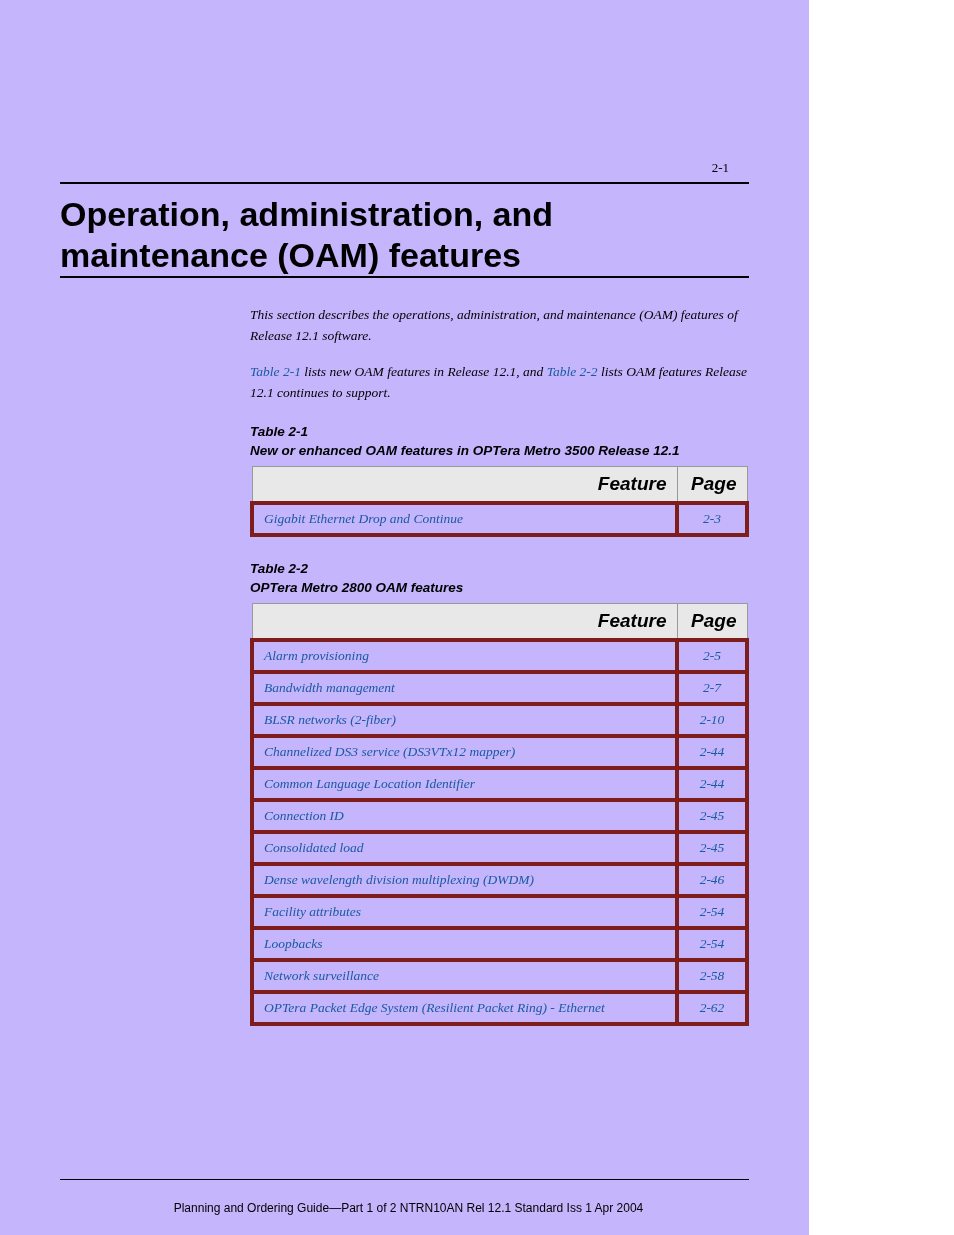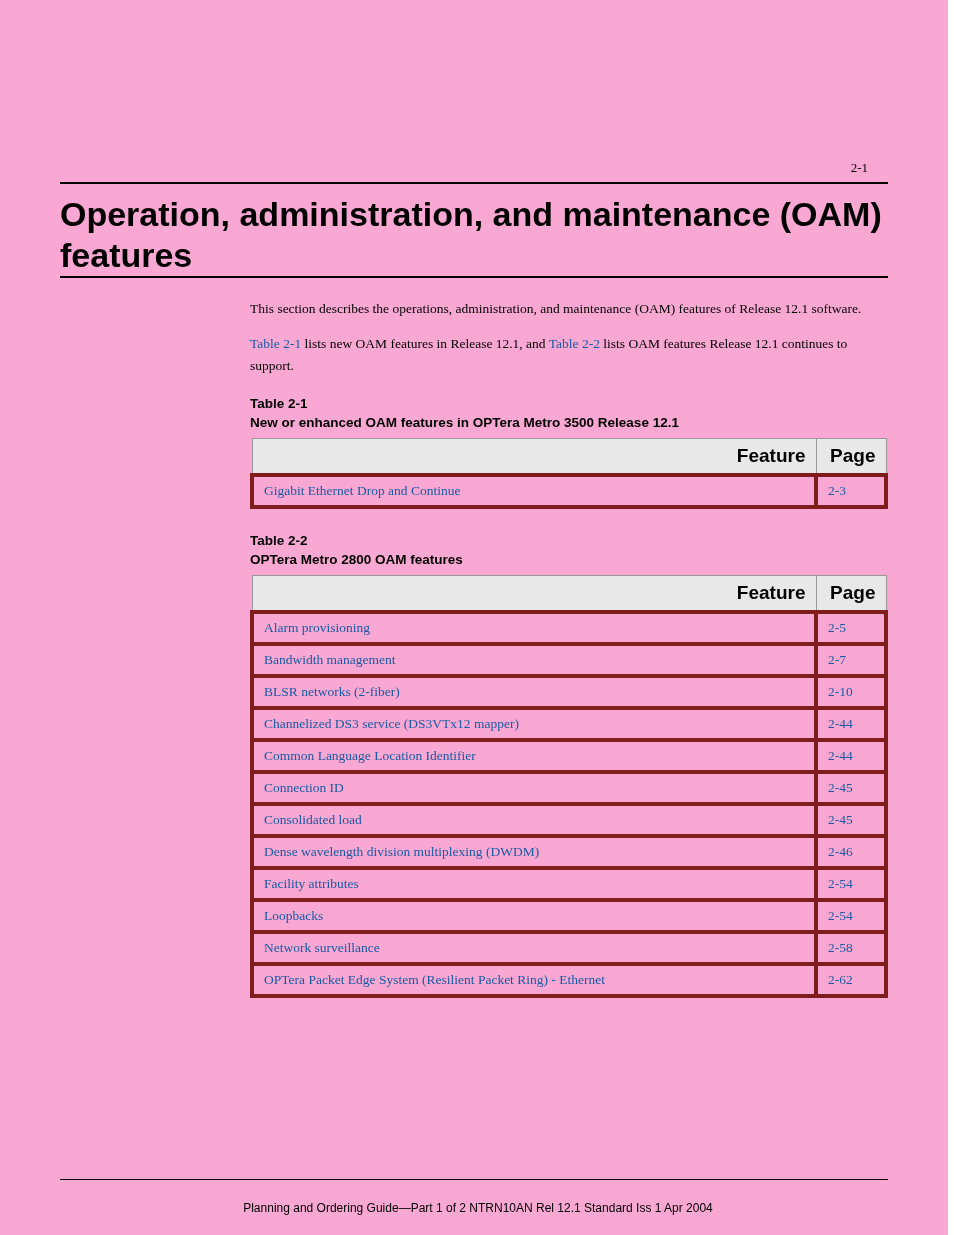--- a/index.html
+++ b/index.html
@@ -6,23 +6,23 @@
     body {
       font-family: 'Times New Roman', Times, serif;
       background: #fff;
       color: #000;
       width: 954px;
       min-height: 1235px;
       position: relative;
     }
 
     .page-container {
-      width: 948px;
+      width: 809px;
       min-height: 1235px;
-      background: #f9a8d4;
+      background: #c4b5fd;
       padding: 0;
       position: relative;
     }
 
     .page-number-area {
       text-align: right;
       padding: 160px 80px 0 0;
       font-family: 'Times New Roman', Times, serif;
       font-size: 13px;
     }
@@ -36,21 +36,22 @@
       font-size: 34px;
       font-weight: bold;
       font-family: Arial, Helvetica, sans-serif;
       line-height: 1.2;
       margin-top: 10px;
       border-bottom: 2px solid #000;
     }
 
     .content-area {
       padding: 0 60px 0 250px;
-      margin-top: 20px;
+      margin-top: 26px;
+      font-style: italic;
     }
 
     .intro-text {
       font-size: 13.5px;
       line-height: 1.6;
       margin-bottom: 14px;
     }
 
     .ref-text {
       font-size: 13.5px;
@@ -95,20 +96,21 @@
     }
 
     table.data-table td {
       border: 4px solid #7f1d1d;
       padding: 6px 10px;
       vertical-align: top;
     }
 
     table.data-table td.page-col {
       width: 70px;
+      text-align: center;
     }
 
     table.data-table td a {
       color: #1a5aa0;
       text-decoration: none;
     }
 
     .footer-rule {
       border-top: 1px solid #000;
       margin: 0 60px;

